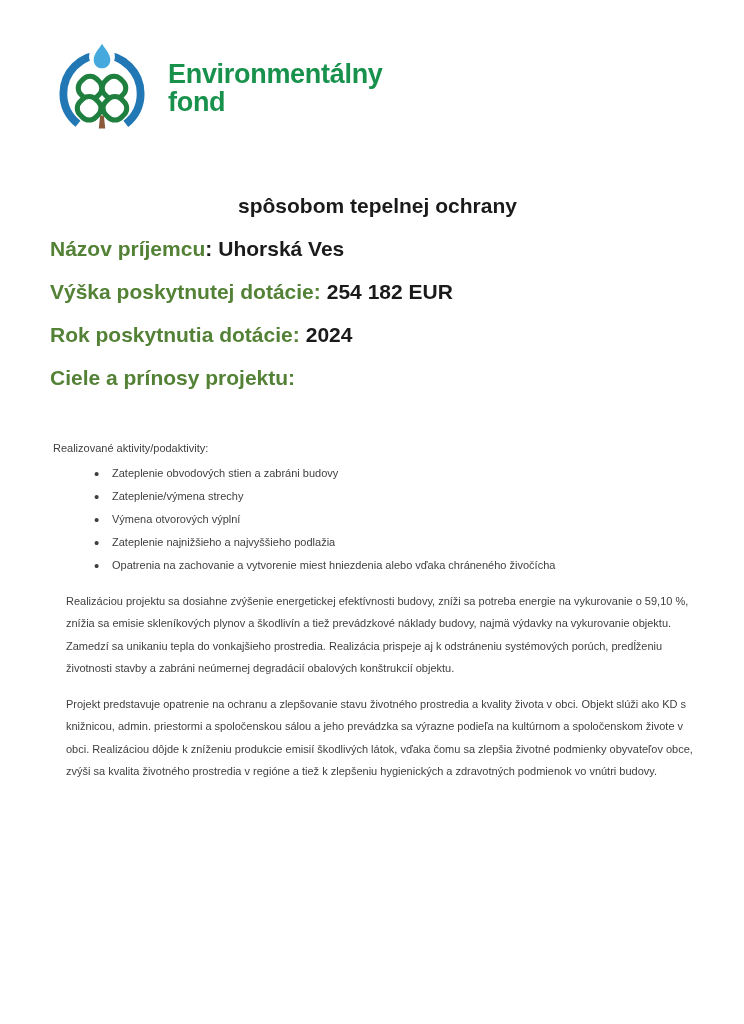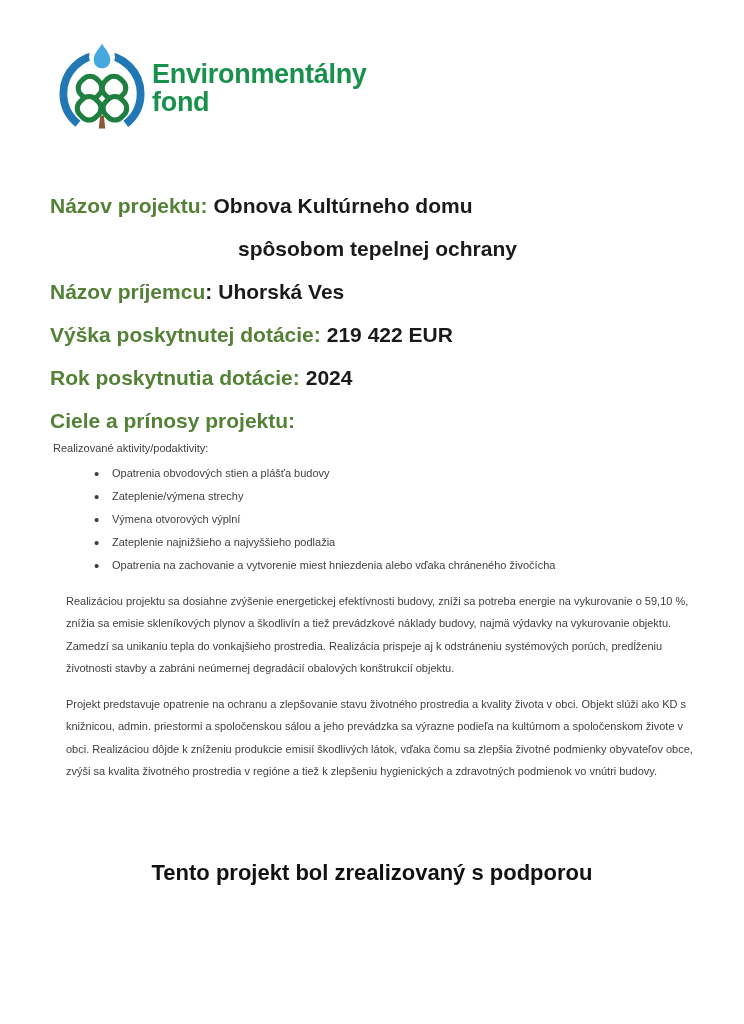--- a/index.html
+++ b/index.html
@@ -15,21 +15,21 @@
 
   
   .logo{position:absolute;top:42px;left:56px;display:flex;align-items:center;}
   .emblem{width:92px;height:92px;display:block;}
   .emblem .arc{fill:none;stroke:var(--logo-arc,#2278b5);stroke-width:8.5;}
   .emblem .halo{fill:var(--page-bg,#ffffff);}
   .emblem .drop{fill:var(--logo-drop,#45a9de);}
   .emblem .leaf{fill:var(--page-bg,#ffffff);stroke:var(--logo-leaf,#1e7f3e);stroke-width:5.5;}
   .emblem .trunk{fill:var(--logo-trunk,#8a5a3b);}
   .wordmark{
-    margin-left:4px;
+    margin-left:20px;
     font-size:27px;line-height:28px;font-weight:700;
     color:var(--logo-green,#17914b);
     letter-spacing:-0.3px;
   }
 
   
   .fields{position:absolute;top:184px;left:50px;width:660px;}
   .frow{font-size:21px;font-weight:700;line-height:43px;white-space:nowrap;}
   .frow .flabel{color:var(--heading-green,#538135);}
   .frow .fcolon{color:#1a1a1a;}
@@ -79,50 +79,46 @@
         <rect class="leaf" x="-12" y="-12" width="24" height="24" rx="10" ry="10" transform="translate(14,12) rotate(45)"></rect>
       </g>
     </svg>
     <div class="wordmark">
       <div>Environmentálny</div>
       <div>fond</div>
     </div>
   </header>
 
   <section class="fields">
-    <div class="frow">
-      <span class="flabel">Názov projektu:</span><span class="fvalue">Obnova Kultúrneho domu</span>
-    </div>
     <div class="frow indent">
       <span class="fvalue">spôsobom tepelnej ochrany</span>
     </div>
     <div class="frow">
       <span class="flabel">Názov príjemcu</span><span class="fcolon">:</span><span class="fvalue">Uhorská Ves</span>
     </div>
     <div class="frow">
-      <span class="flabel">Výška poskytnutej dotácie:</span><span class="fvalue">219 422 EUR</span>
+      <span class="flabel">Výška poskytnutej dotácie:</span><span class="fvalue">254 182 EUR</span>
     </div>
     <div class="frow">
       <span class="flabel">Rok poskytnutia dotácie:</span><span class="fvalue">2024</span>
     </div>
     <div class="frow">
       <span class="flabel">Ciele a prínosy projektu:</span>
     </div>
   </section>
 
   <section class="body-text">
     <p class="intro">Realizované aktivity/podaktivity:</p>
     <ul class="activities">
-      <li>Opatrenia obvodových stien a plášťa budovy</li>
+      <li>Zateplenie obvodových stien a zabráni budovy</li>
       <li>Zateplenie/výmena strechy</li>
       <li>Výmena otvorových výplní</li>
       <li>Zateplenie najnižšieho a najvyššieho podlažia</li>
       <li>Opatrenia na zachovanie a vytvorenie miest hniezdenia alebo vďaka chráneného živočícha</li>
     </ul>
     <p class="para">Realizáciou projektu sa dosiahne zvýšenie energetickej efektívnosti budovy, zníži sa potreba energie na vykurovanie o 59,10 %, znížia sa emisie skleníkových plynov a škodlivín a tiež prevádzkové náklady budovy, najmä výdavky na vykurovanie objektu. Zamedzí sa unikaniu tepla do vonkajšieho prostredia. Realizácia prispeje aj k odstráneniu systémových porúch, predĺženiu životnosti stavby a zabráni neúmernej degradácií obalových konštrukcií objektu.</p>
     <p class="para">Projekt predstavuje opatrenie na ochranu a zlepšovanie stavu životného prostredia a kvality života v obci. Objekt slúži ako KD s knižnicou, admin. priestormi a spoločenskou sálou a jeho prevádzka sa výrazne podieľa na kultúrnom a spoločenskom živote v obci. Realizáciou dôjde k zníženiu produkcie emisií škodlivých látok, vďaka čomu sa zlepšia životné podmienky obyvateľov obce, zvýši sa kvalita životného prostredia v regióne a tiež k zlepšeniu hygienických a zdravotných podmienok vo vnútri budovy.</p>
   </section>
 
   <footer class="footer">
-    <div>Tento projekt bol zrealizovaný s podporou</div>
   </footer>
 
 </div>
 
 </body></html>

